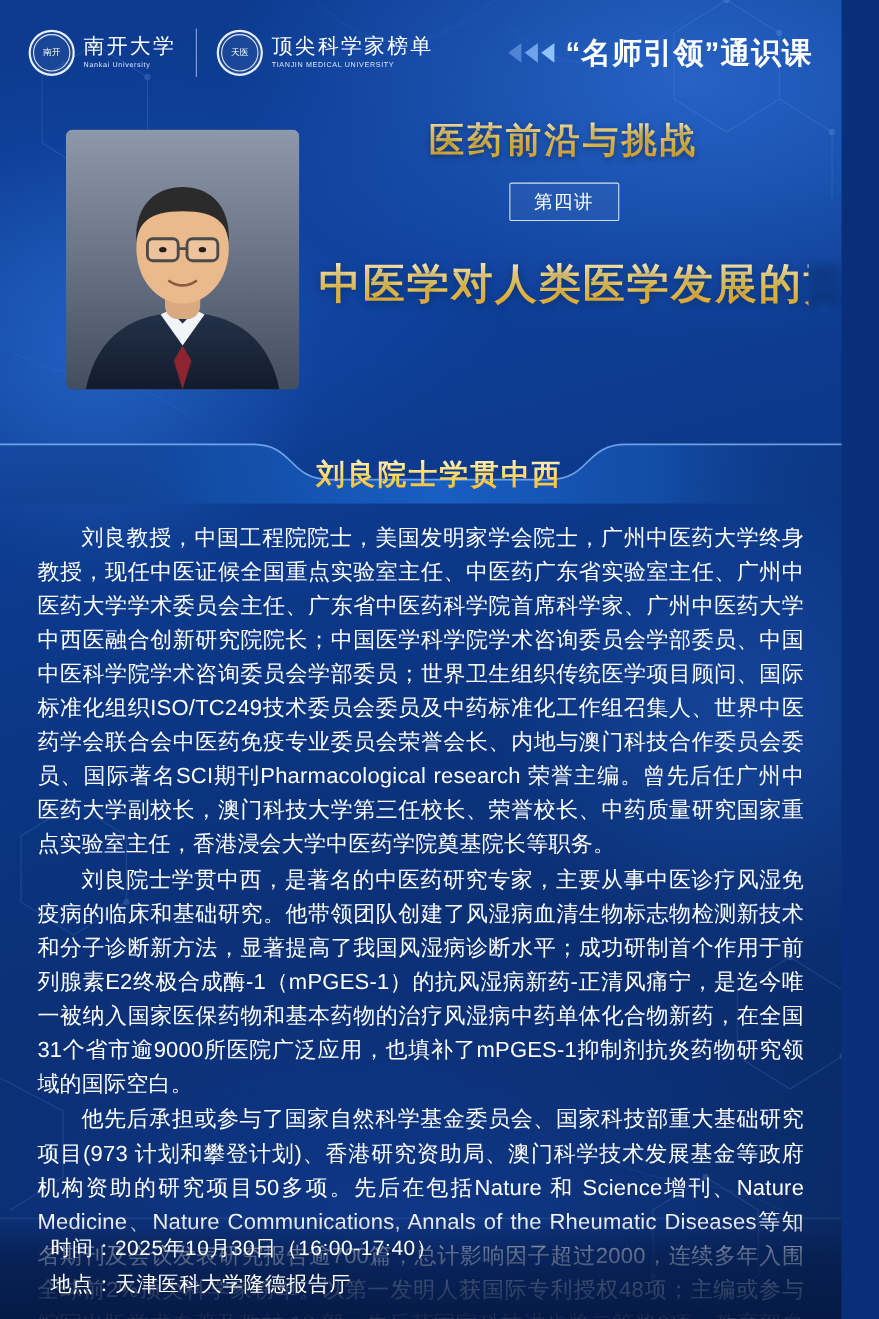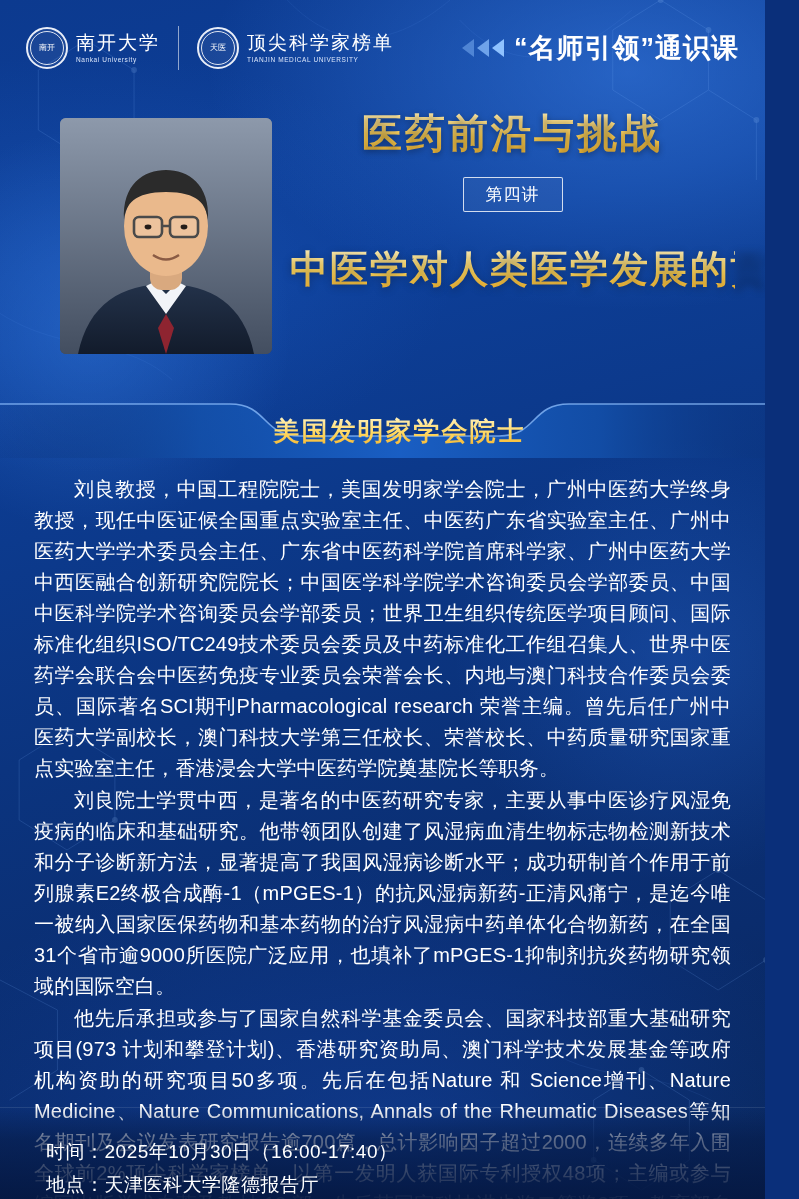--- a/index.html
+++ b/index.html
@@ -174,21 +174,21 @@
   }
   .hero-text {
     position: absolute;
     left: 290px;
     right: 30px;
     top: 10px;
     text-align: center;
   }
   .series-title {
     color: #ffd86b;
-    font-size: 40px;
+    font-size: 32px;
     font-weight: bold;
     letter-spacing: 3px;
     text-shadow: 0 2px 6px rgba(0,0,0,0.35);
     background: linear-gradient(180deg,#fff3c4 0%,#ffd154 55%,#f2b32e 100%);
     -webkit-background-clip: text;
     background-clip: text;
     color: transparent;
   }
   .episode-badge {
     margin: 16px auto 0 auto;
@@ -258,21 +258,21 @@
     text-indent: 2em;
   }
   .bio p + p { margin-top: 1px; }
 
   
   .footer {
     position: absolute;
     left: 0; right: 0; bottom: 0;
     height: 92px;
     background: linear-gradient(180deg, rgba(7,32,84,0.0) 0%, rgba(6,28,74,0.65) 35%, rgba(5,24,66,0.95) 100%);
-    padding: 28px 0 0 46px;
+    padding: 12px 0 0 46px;
     box-sizing: border-box;
   }
   .footer-line {
     color: #ffffff;
     font-size: 19px;
     line-height: 33px;
     letter-spacing: 0.5px;
   }
   .footer-divider {
     position: absolute;
@@ -416,21 +416,21 @@
           <stop offset="0%" stop-color="#0b2f74" stop-opacity="0.1"></stop>
           <stop offset="25%" stop-color="#1350aa" stop-opacity="0.85"></stop>
           <stop offset="50%" stop-color="#1a60c6" stop-opacity="0.95"></stop>
           <stop offset="75%" stop-color="#1350aa" stop-opacity="0.85"></stop>
           <stop offset="100%" stop-color="#0b2f74" stop-opacity="0.1"></stop>
         </linearGradient>
       </defs>
       <path d="M0 2 L230 2 C268 2 262 34 300 34 L499 34 C537 34 531 2 569 2 L799 2 L799 56 L0 56 Z" fill="url(#bandg)"></path>
       <path d="M0 2 L230 2 C268 2 262 34 300 34 L499 34 C537 34 531 2 569 2 L799 2" fill="none" stroke="#8fc0ff" stroke-width="1.6" opacity="0.75"></path>
     </svg>
-    <div class="banner-label">美国发明家学会院士</div>
+    <div class="banner-label">刘良院士学贯中西</div>
   </div>
 
   <div class="bio">
     <p>刘良教授，中国工程院院士，美国发明家学会院士，广州中医药大学终身教授，现任中医证候全国重点实验室主任、中医药广东省实验室主任、广州中医药大学学术委员会主任、广东省中医药科学院首席科学家、广州中医药大学中西医融合创新研究院院长；中国医学科学院学术咨询委员会学部委员、中国中医科学院学术咨询委员会学部委员；世界卫生组织传统医学项目顾问、国际标准化组织ISO/TC249技术委员会委员及中药标准化工作组召集人、世界中医药学会联合会中医药免疫专业委员会荣誉会长、内地与澳门科技合作委员会委员、国际著名SCI期刊Pharmacological research 荣誉主编。曾先后任广州中医药大学副校长，澳门科技大学第三任校长、荣誉校长、中药质量研究国家重点实验室主任，香港浸会大学中医药学院奠基院长等职务。</p>
     <p>刘良院士学贯中西，是著名的中医药研究专家，主要从事中医诊疗风湿免疫病的临床和基础研究。他带领团队创建了风湿病血清生物标志物检测新技术和分子诊断新方法，显著提高了我国风湿病诊断水平；成功研制首个作用于前列腺素E2终极合成酶-1（mPGES-1）的抗风湿病新药-正清风痛宁，是迄今唯一被纳入国家医保药物和基本药物的治疗风湿病中药单体化合物新药，在全国31个省市逾9000所医院广泛应用，也填补了mPGES-1抑制剂抗炎药物研究领域的国际空白。</p>
     <p>他先后承担或参与了国家自然科学基金委员会、国家科技部重大基础研究项目(973 计划和攀登计划)、香港研究资助局、澳门科学技术发展基金等政府机构资助的研究项目50多项。先后在包括Nature 和 Science增刊、Nature Medicine、Nature Communications, Annals of the Rheumatic Diseases等知名期刊及会议发表研究报告逾700篇，总计影响因子超过2000，连续多年入围全球前2%顶尖科学家榜单。以第一发明人获国际专利授权48项；主编或参与编写出版学术专著及教材 18 部；先后获国家科技进步奖二等奖2项，教育部自然科学奖一等奖2项，其他部(省)级一等奖和二等奖 5 项，以及首届国家创新争先奖、国家有突出贡献的中青年专家、澳门特区政府荣誉奖状、第九届树兰医学奖、第七届张安德中医药国际贡献奖等。</p>
   </div>
 
   <div class="footer">
     <div class="footer-divider"></div>

